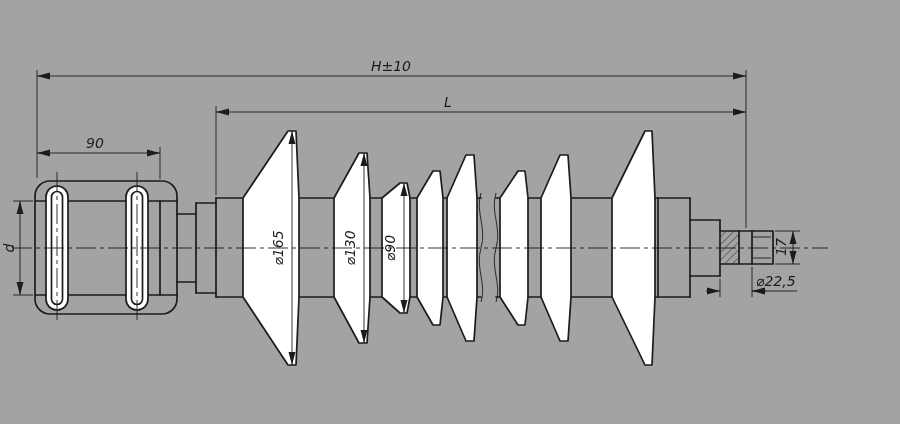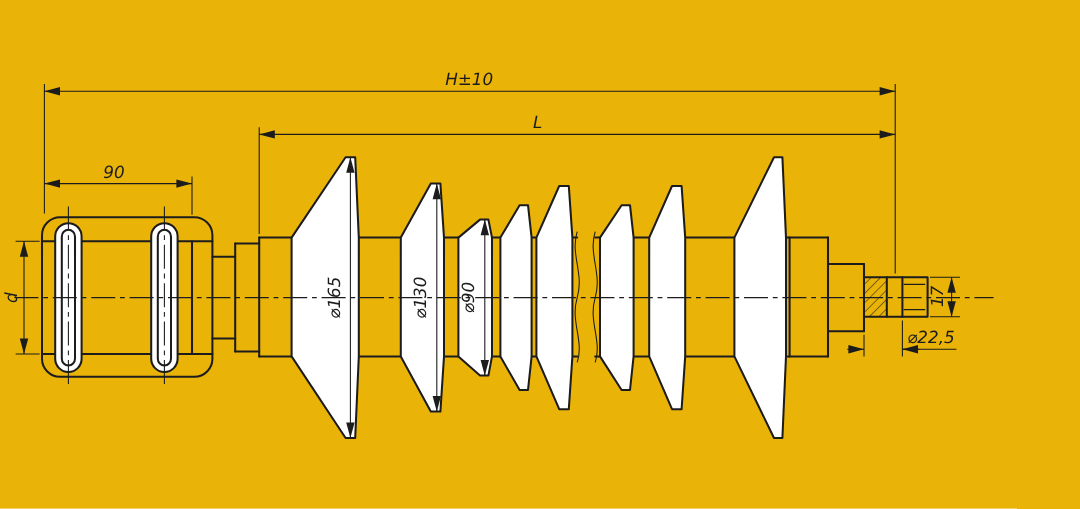--- a/index.html
+++ b/index.html
@@ -1,16 +1,16 @@
 <!DOCTYPE html>
 <html><head>
 <meta charset="utf-8">
 <style>
   html,body{margin:0;padding:0;background:#ffffff;}
-  #stage{position:relative;width:900px;height:424px;background:#eab308;overflow:hidden;}
+  #stage{position:relative;width:900px;height:424px;background:#a3a3a3;overflow:hidden;}
   svg{display:block;}
   .ol   {fill:none;stroke:#1c1c1c;stroke-width:1.7;stroke-linejoin:round;stroke-linecap:round;}
   .olf  {fill:#ffffff;stroke:#1c1c1c;stroke-width:1.7;stroke-linejoin:round;}
   .thin {fill:none;stroke:#1c1c1c;stroke-width:0.9;}
   .dim  {fill:none;stroke:#1c1c1c;stroke-width:0.9;}
   .cl   {fill:none;stroke:#1c1c1c;stroke-width:0.9;stroke-dasharray:20 4 4 4;}
   text.dt{font:italic 14px "DejaVu Sans", sans-serif;fill:#1c1c1c;}
 </style>
 </head>
 <body>

